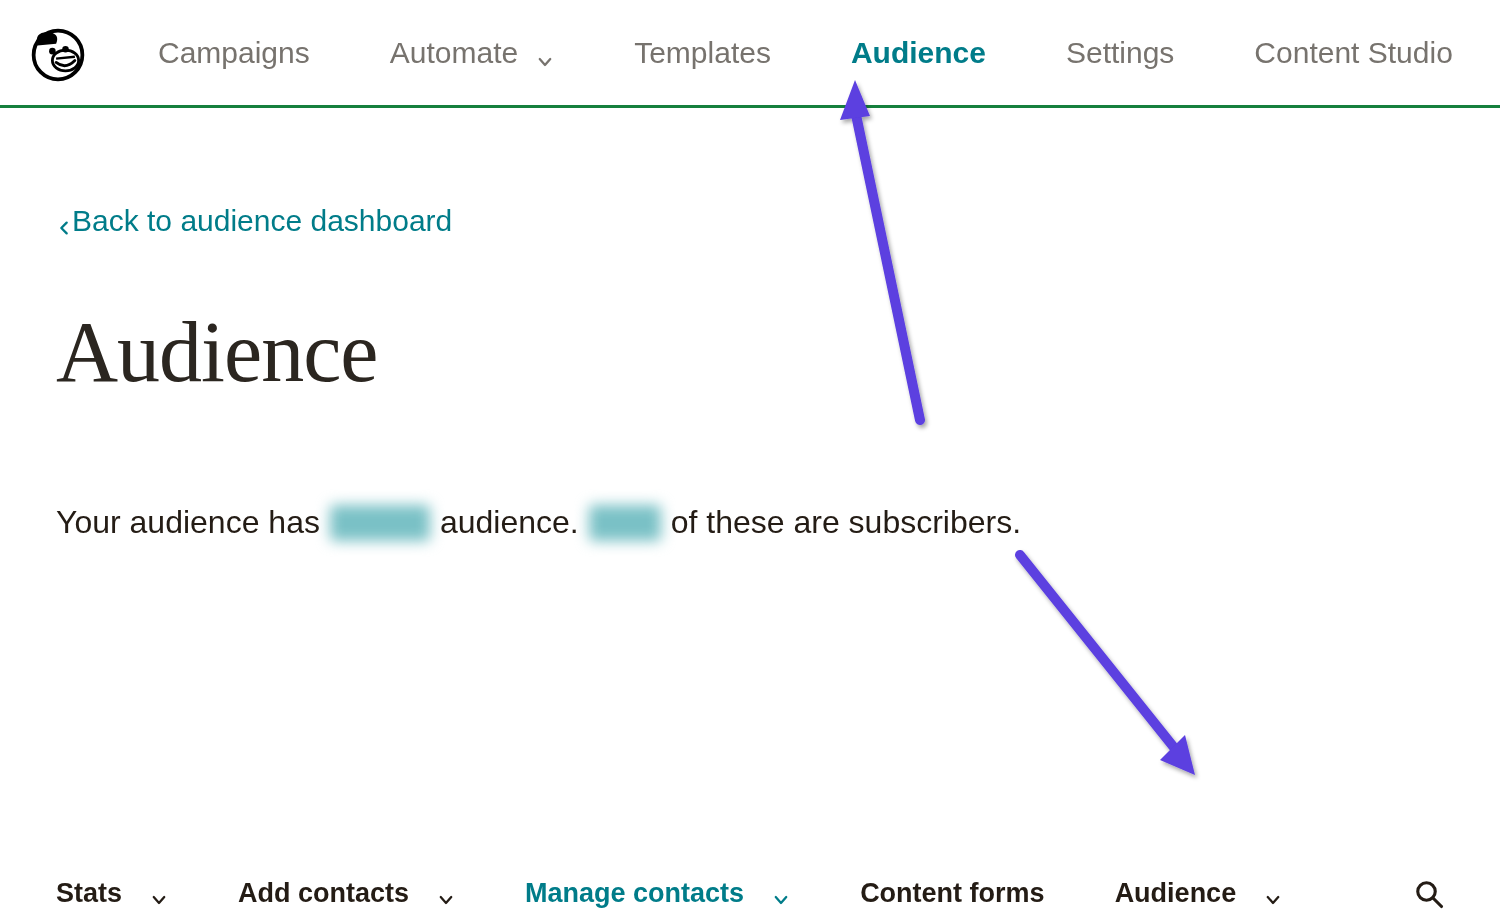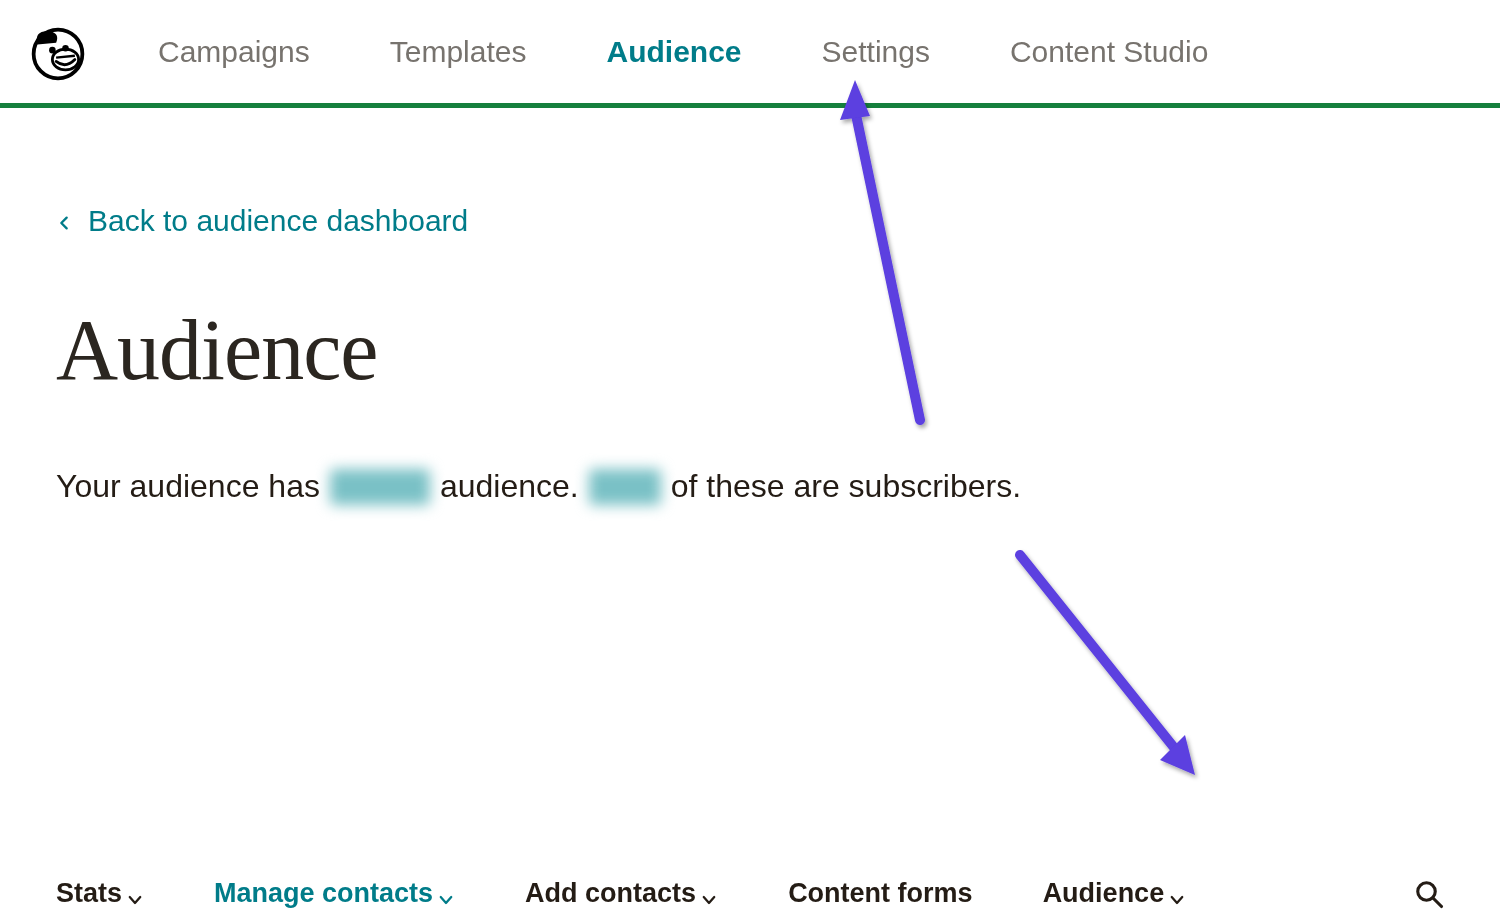--- a/index.html
+++ b/index.html
@@ -2,21 +2,21 @@
 <html><head>
 <meta charset="utf-8">
 <style>
   * { box-sizing: border-box; margin: 0; padding: 0; }
   html, body { width: 1500px; height: 909px; background: #fff; font-family: "Helvetica Neue", Arial, sans-serif; color: #241c15; }
   
   .topnav {
     display: flex;
     align-items: center;
     height: 108px;
-    border-bottom: 5px solid #15803d;
+    border-bottom: 3px solid #15803d;
     padding: 0 24px 0 28px;
   }
   .logo { width: 60px; height: 60px; margin-right: 70px; display:flex; align-items:center; justify-content:center; }
   .navlinks { display: flex; align-items: center; gap: 80px; }
   .navlink {
     font-size: 30px;
     color: #77736e;
     cursor: pointer;
     display: flex;
     align-items: center;
@@ -27,36 +27,36 @@
   .chev-down {
     width: 18px; height: 18px;
     display: inline-block;
   }
   .chev-down svg { width: 100%; height: 100%; }
   
   .content { padding: 0 56px; position: relative; }
   .backlink {
     margin-top: 96px;
     display: inline-flex;
-    gap: 16px;
+    align-items: center;
     color: #007c89;
     font-size: 30px;
     cursor: pointer;
   }
   .backlink .chev-left { width: 16px; height: 24px; display:inline-block; }
   h1.title {
     font-family: Georgia, "Times New Roman", serif;
     font-weight: 400;
     font-size: 86px;
     color: #2b2620;
     margin-top: 62px;
     letter-spacing: -1px;
   }
   .summary {
-    margin-top: 68px;
+    margin-top: 102px;
     font-size: 32px;
     color: #241c15;
     display: flex;
     align-items: center;
     flex-wrap: wrap;
     gap: 10px;
   }
   .redacted {
     display: inline-block;
     width: 100px;
@@ -77,21 +77,21 @@
     align-items: center;
     border-bottom: 2px solid #d9d9d9;
     padding-bottom: 22px;
   }
   .subtab {
     font-size: 27px;
     font-weight: 600;
     color: #241c15;
     display: flex;
     align-items: center;
-    gap: 4px;
+    gap: 28px;
     cursor: pointer;
     margin-right: 70px;
   }
   .subtab.active { color: #007c89; }
   .subtabs-spacer { flex: 1; }
   .search-icon { width: 30px; height: 30px; cursor: pointer; display:flex; align-items:center; color:#241c15; }
   
   .arrow-svg { position: absolute; pointer-events: none; }
 </style>
 </head>
@@ -107,20 +107,28 @@
       <circle cx="40" cy="28" r="3.5" fill="#000"></circle>
       <path d="M30 42 Q40 50 50 40" fill="none" stroke="#000" stroke-width="3" stroke-linecap="round"></path>
       <path d="M30 38 L50 36" stroke="#000" stroke-width="2.5"></path>
     </svg>
   </div>
   <div class="navlinks">
     <div class="navlink">
       <span>Campaigns</span>
     </div>
     <div class="navlink">
+      <span>Automate</span>
+      <span class="chev-down">
+        <svg viewBox="0 0 24 24">
+            <path d="M5 8l7 8 7-8" fill="none" stroke="#77736e" stroke-width="3" stroke-linecap="round" stroke-linejoin="round"></path>
+          </svg>
+      </span>
+    </div>
+    <div class="navlink">
       <span>Templates</span>
     </div>
     <div class="navlink active">
       <span>Audience</span>
     </div>
     <div class="navlink">
       <span>Settings</span>
     </div>
     <div class="navlink">
       <span>Content Studio</span>
@@ -152,33 +160,33 @@
   
   <div class="subtabs">
     <div class="subtab">
       <span>Stats</span>
       <span class="chev-down">
         <svg viewBox="0 0 24 24">
             <path d="M5 8l7 8 7-8" fill="none" stroke="#241c15" stroke-width="3" stroke-linecap="round" stroke-linejoin="round"></path>
           </svg>
       </span>
     </div>
+    <div class="subtab">
+      <span>Add contacts</span>
+      <span class="chev-down">
+        <svg viewBox="0 0 24 24">
+            <path d="M5 8l7 8 7-8" fill="none" stroke="#241c15" stroke-width="3" stroke-linecap="round" stroke-linejoin="round"></path>
+          </svg>
+      </span>
+    </div>
     <div class="subtab active">
       <span>Manage contacts</span>
       <span class="chev-down">
         <svg viewBox="0 0 24 24">
             <path d="M5 8l7 8 7-8" fill="none" stroke="#007c89" stroke-width="3" stroke-linecap="round" stroke-linejoin="round"></path>
-          </svg>
-      </span>
-    </div>
-    <div class="subtab">
-      <span>Add contacts</span>
-      <span class="chev-down">
-        <svg viewBox="0 0 24 24">
-            <path d="M5 8l7 8 7-8" fill="none" stroke="#241c15" stroke-width="3" stroke-linecap="round" stroke-linejoin="round"></path>
           </svg>
       </span>
     </div>
     <div class="subtab">
       <span>Content forms</span>
     </div>
     <div class="subtab">
       <span>Audience</span>
       <span class="chev-down">
         <svg viewBox="0 0 24 24">

